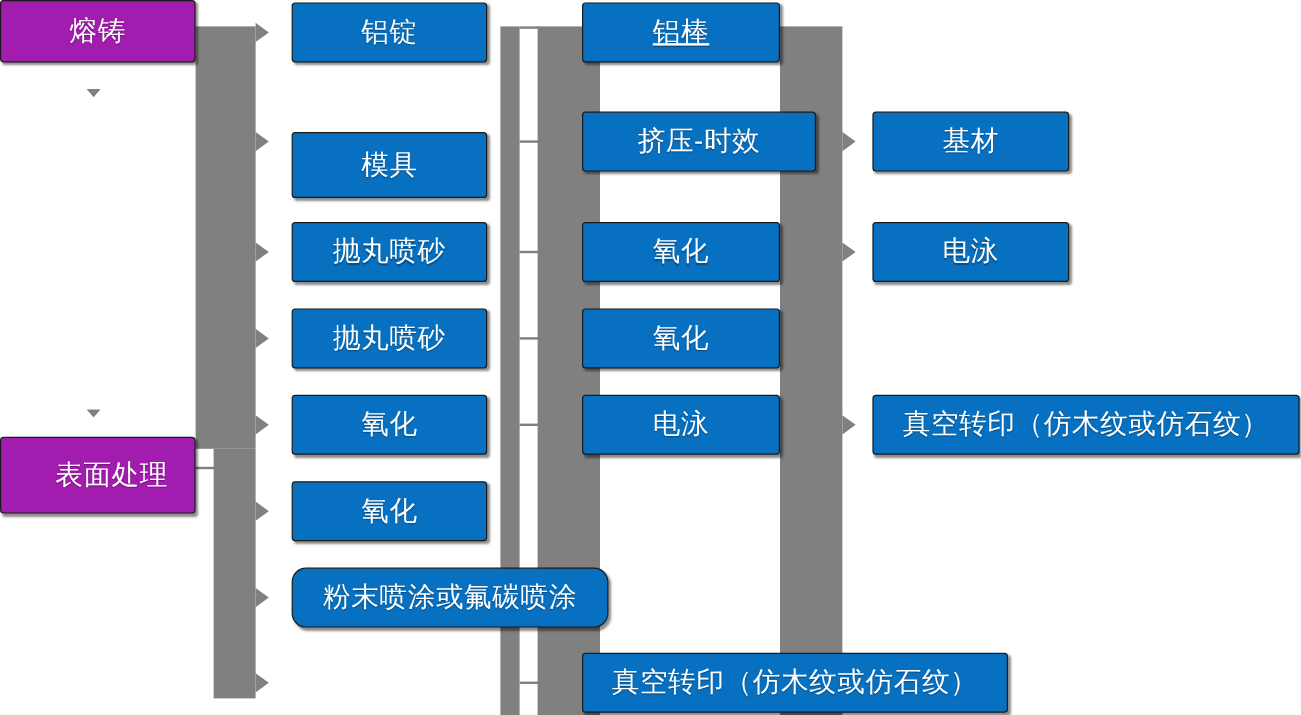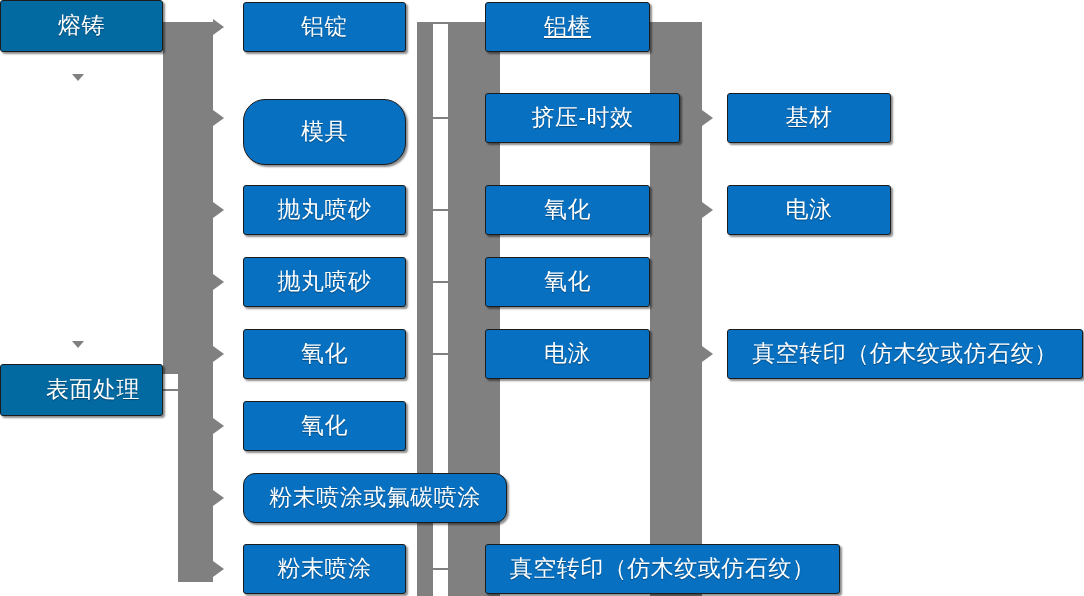--- a/index.html
+++ b/index.html
@@ -56,21 +56,21 @@
     border: 1px solid #1b1b1b;
     border-radius: 3px;
     font-size: 23px;
     line-height: 1.1;
     letter-spacing: 0.5px;
     white-space: nowrap;
     box-shadow: 2px 2px 2px rgba(0,0,0,0.45);
     text-shadow: 0 1px 1px rgba(0,0,0,0.35);
   }
   .box.stage {
-    background: #0369a1;
+    background: #a21caf;
   }
   .box.node {
     background: #0770c0;
   }
 </style>
 </head>
 <body>
 
 <div id="canvas">
 
@@ -102,47 +102,44 @@
   <div class="gray-line" style="left:433px; top:568px; width:16px; height:2px;"></div>
 
   <div class="gray" style="left:650px; top:22px; width:52px; height:574px;"></div>
   <div class="arrow-right" style="left:702px; top:110px;"></div>
   <div class="arrow-right" style="left:702px; top:202px;"></div>
   <div class="arrow-right" style="left:702px; top:346px;"></div>
 
   <div class="box stage" style="left:0px; top:0px; width:163px; height:52px;">
     <span>熔铸</span>
   </div>
-  <div class="box stage" style="left:0px; top:364px; width:163px; height:52px;padding-left:23px;">
+  <div class="box stage" style="left:0px; top:364px; width:163px; height:64px;padding-left:23px;">
     <span>表面处理</span>
   </div>
 
   <div class="box node" style="left:243px; top:2px; width:163px; height:50px;">
     <span>铝锭</span>
   </div>
-  <div class="box node" style="left:243px; top:99px; width:163px; height:66px;border-radius:22px;">
+  <div class="box node" style="left:243px; top:110px; width:163px; height:55px;">
     <span>模具</span>
   </div>
   <div class="box node" style="left:243px; top:185px; width:163px; height:50px;">
     <span>抛丸喷砂</span>
   </div>
   <div class="box node" style="left:243px; top:257px; width:163px; height:50px;">
     <span>抛丸喷砂</span>
   </div>
   <div class="box node" style="left:243px; top:329px; width:163px; height:50px;">
     <span>氧化</span>
   </div>
   <div class="box node" style="left:243px; top:401px; width:163px; height:50px;">
     <span>氧化</span>
   </div>
   <div class="box node" style="left:243px; top:473px; width:264px; height:50px;border-radius:12px;">
     <span>粉末喷涂或氟碳喷涂</span>
-  </div>
-  <div class="box node" style="left:243px; top:544px; width:163px; height:50px;">
-    <span>粉末喷涂</span>
   </div>
 
   <div class="box node" style="left:485px; top:2px; width:165px; height:50px;text-decoration:underline;">
     <span>铝棒</span>
   </div>
   <div class="box node" style="left:485px; top:93px; width:195px; height:50px;">
     <span>挤压-时效</span>
   </div>
   <div class="box node" style="left:485px; top:185px; width:165px; height:50px;">
     <span>氧化</span>

